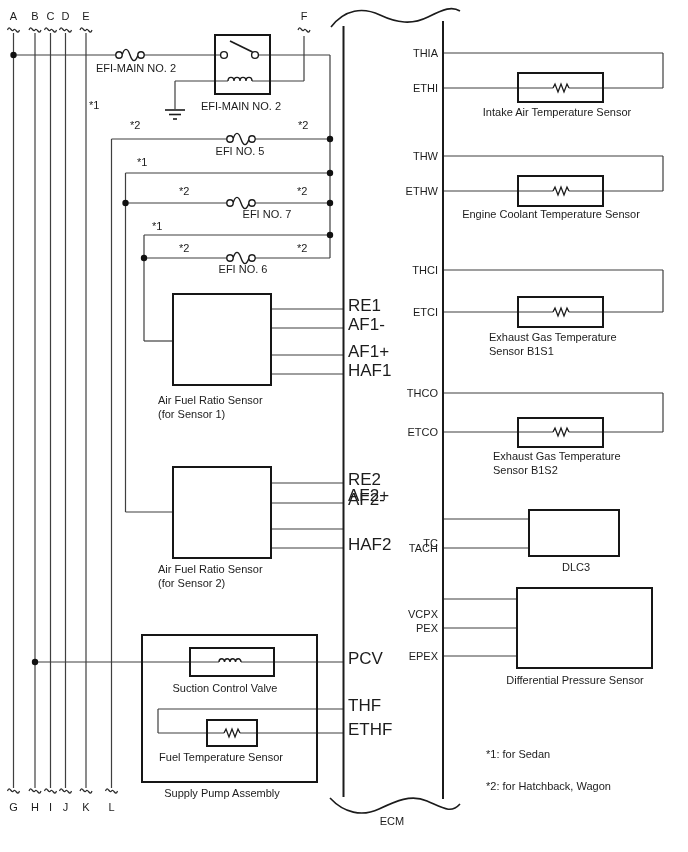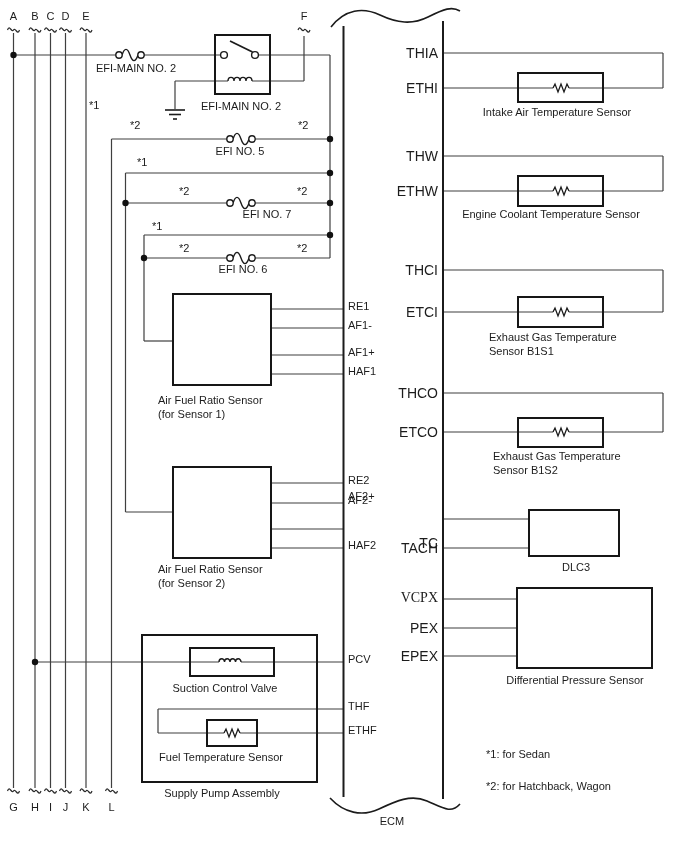--- a/index.html
+++ b/index.html
@@ -4,22 +4,22 @@
 <style>
   * { margin:0; padding:0; box-sizing:border-box; }
   html,body { background:#ffffff; }
   #diagram {
     position:relative; width:688px; height:852px; background:#ffffff;
     font-family:"Liberation Sans", sans-serif; color:#1c1c1c; overflow:hidden;
   }
   .lbl { position:absolute; font-size:11px; line-height:13px; white-space:pre; color:#1c1c1c; }
   .lbl.c { transform:translateX(-50%); text-align:center; }
   .lbl.two { line-height:14px; }
-  .pinL { position:absolute; left:348px; font-size:11px; line-height:12px; white-space:nowrap; }
-  .pinR { position:absolute; left:345px; width:93px; text-align:right; font-size:14px; line-height:12px; white-space:nowrap; }
+  .pinL { position:absolute; left:348px; font-size:17px; line-height:12px; white-space:nowrap; }
+  .pinR { position:absolute; left:345px; width:93px; text-align:right; font-size:11px; line-height:12px; white-space:nowrap; }
   .box  { position:absolute; border:2px solid #161616; background:transparent; }
   svg.wires { position:absolute; left:0; top:0; }
 </style>
 </head>
 <body>
 
 <div id="diagram">
 
   <svg class="wires" width="688" height="852" viewBox="0 0 688 852">
 
@@ -246,21 +246,21 @@
   <div class="pinR" style="top:47px;">THIA</div>
   <div class="pinR" style="top:82px;padding-left:22px;">ETHI</div>
   <div class="pinR" style="top:150px;">THW</div>
   <div class="pinR" style="top:185px;">ETHW</div>
   <div class="pinR" style="top:264px;">THCI</div>
   <div class="pinR" style="top:306px;">ETCI</div>
   <div class="pinR" style="top:387px;">THCO</div>
   <div class="pinR" style="top:426px;">ETCO</div>
   <div class="pinR" style="top:513px;margin-top:24px;">TC</div>
   <div class="pinR" style="top:542px;">TACH</div>
-  <div class="pinR" style="top:592px;font-family:Liberation Serif, serif;">VCPX</div>
+  <div class="pinR" style="top:608px;">VCPX</div>
   <div class="pinR" style="top:622px;">PEX</div>
   <div class="pinR" style="top:650px;">EPEX</div>
 
   <div class="lbl two" style="left:158px;top:393px;"><span>Air Fuel Ratio Sensor</span><br><span>(for Sensor 1)</span></div>
   <div class="lbl two" style="left:158px;top:562px;"><span>Air Fuel Ratio Sensor</span><br><span>(for Sensor 2)</span></div>
   <div class="lbl c" style="left:557px;top:106px;">Intake Air Temperature Sensor</div>
   <div class="lbl c" style="left:551px;top:208px;">Engine Coolant Temperature Sensor</div>
   <div class="lbl two" style="left:489px;top:330px;"><span>Exhaust Gas Temperature</span><br><span>Sensor B1S1</span></div>
   <div class="lbl two" style="left:493px;top:449px;"><span>Exhaust Gas Temperature</span><br><span>Sensor B1S2</span></div>
   <div class="lbl c" style="left:576px;top:561px;">DLC3</div>

